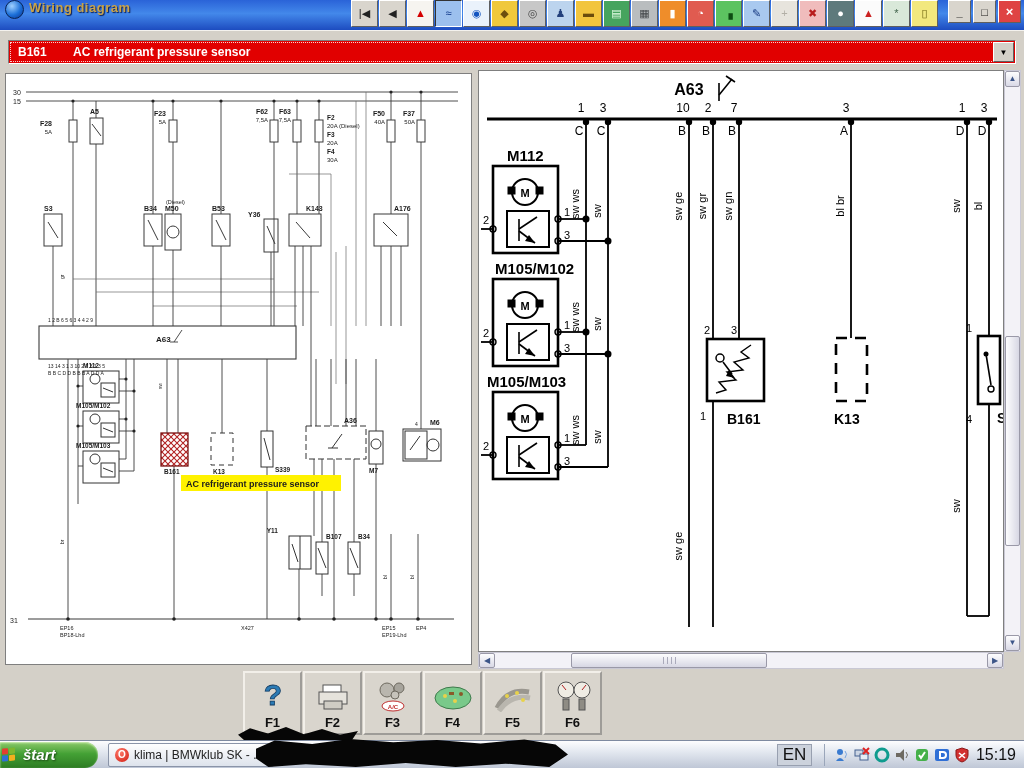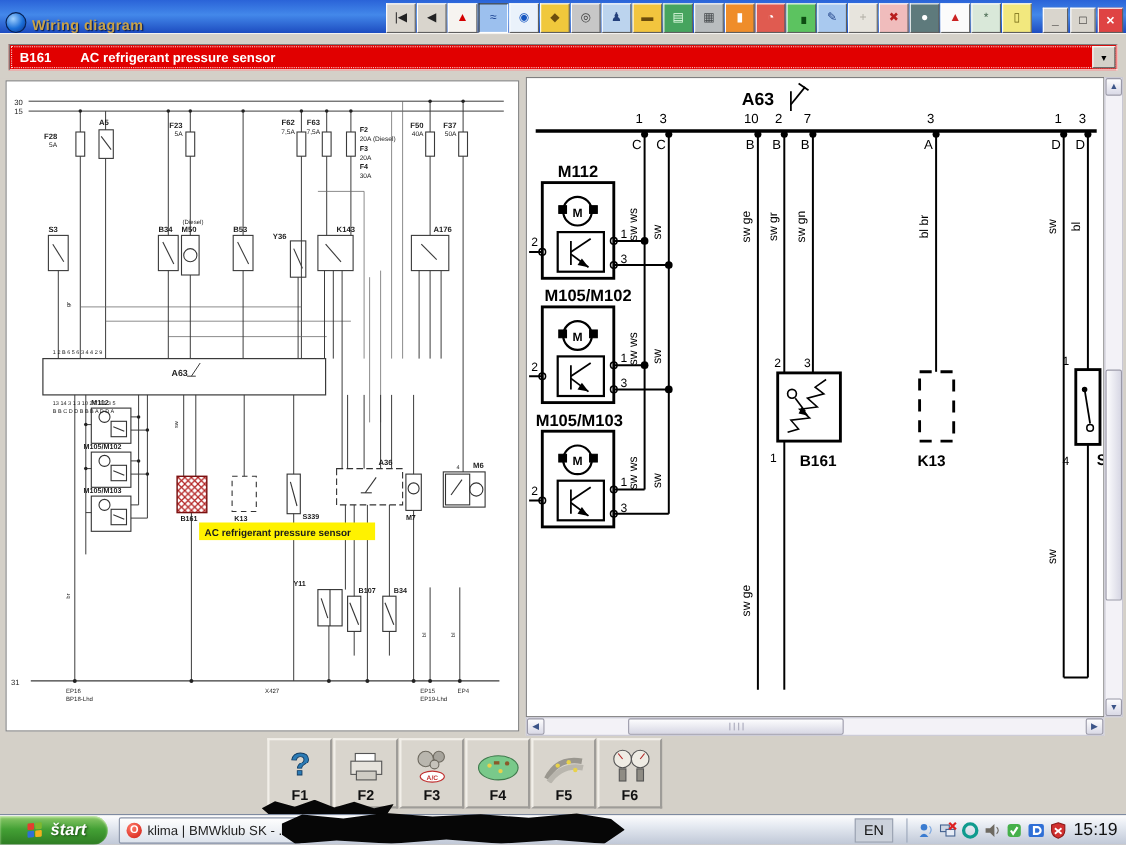--- a/index.html
+++ b/index.html
@@ -1,21 +1,21 @@
 <!DOCTYPE html>
 <html><head>
 <meta charset="utf-8">
 <style>
   html,body{margin:0;padding:0;background:#d4d0c8;font-family:"Liberation Sans",sans-serif;}
   .screen{position:relative;width:1024px;height:768px;overflow:hidden;background:#d4d0c8;}
 
   
   .titlebar{position:absolute;left:0;top:0;width:1024px;height:30px;
     background:linear-gradient(180deg,#2a63d8 0%,#4388ea 45%,#1d4cc0 100%);
-    display:flex;align-items:flex-end;padding:0 3px;box-sizing:border-box;}
+    display:flex;align-items:flex-start;padding:0 3px;box-sizing:border-box;}
   .appicon{width:17px;height:17px;border-radius:50%;
     background:radial-gradient(circle at 35% 30%,#9fd0ff,#1b6fd8 55%,#0b2f8a);
     border:1px solid #082355;margin:0 5px 0 2px;flex:0 0 auto;}
   .apptitle{color:#c9a348;font-weight:bold;font-size:13px;letter-spacing:.5px;
     text-shadow:1px 1px 1px #0a1d55;flex:0 0 auto;}
   .tb-spacer{flex:1;}
   .tbtn{width:25px;height:25px;margin-left:1px;background:#d9d5cd;
     border:1px solid;border-color:#ffffff #5f5f5f #5f5f5f #ffffff;
     display:flex;align-items:center;justify-content:center;
     font-size:11px;line-height:1;color:#222;flex:0 0 auto;cursor:default;overflow:hidden;}
@@ -95,34 +95,34 @@
     clip-path:polygon(0 35%,6% 5%,18% 18%,30% 0,44% 12%,58% 4%,72% 16%,86% 2%,96% 20%,100% 55%,94% 100%,80% 88%,64% 100%,48% 86%,32% 100%,16% 90%,4% 100%,0 70%);}
   .blob.fn{left:238px;top:727px;width:120px;height:13px;
     clip-path:polygon(0 60%,10% 10%,25% 50%,40% 0,55% 55%,70% 15%,85% 60%,100% 30%,95% 100%,5% 100%);}
 
   
   .taskbar{position:absolute;left:0;bottom:0;width:1024px;height:28px;
     background:linear-gradient(180deg,#fdfdfe 0%,#e3e8f0 40%,#bfc7d6 100%);
     border-top:1px solid #7e8aa0;display:flex;align-items:center;box-sizing:border-box;}
   .startbtn{height:26px;width:98px;background:linear-gradient(180deg,#8cc96a 0%,#44a135 45%,#2d7c23 100%);
     border-radius:0 13px 13px 0;color:#fff;font-weight:bold;font-style:italic;font-size:15px;
-    display:flex;align-items:center;gap:6px;padding-left:25px;box-sizing:border-box;
+    display:flex;align-items:center;gap:6px;padding-left:2px;box-sizing:border-box;
     text-shadow:1px 1px 2px #1c4a14;box-shadow:inset 0 1px 2px #d3f0b9;flex:0 0 auto;}
   .flag{width:15px;height:14px;display:grid;grid-template-columns:6px 6px;grid-template-rows:6px 6px;gap:1px;transform:skewY(-5deg);}
   .flag i{display:block;border-radius:1px;}
   .flag .f1{background:#e33e30;}.flag .f2{background:#7db72f;}
   .flag .f3{background:#2f6fd6;}.flag .f4{background:#f2b01e;}
   .taskbtn{margin-left:10px;height:22px;width:152px;background:linear-gradient(180deg,#fefefe,#dde3ec);
     border:1px solid #8a94a8;border-radius:2px;display:flex;align-items:center;gap:5px;
     padding:0 6px;font-size:12px;color:#222;white-space:nowrap;overflow:hidden;flex:0 0 auto;}
   .opera{width:14px;height:14px;border-radius:50%;background:radial-gradient(circle at 35% 30%,#ff7a6a,#d11a0f);
     color:#fff;font-weight:bold;font-size:10px;display:flex;align-items:center;justify-content:center;flex:0 0 auto;}
   .tb-fill{flex:1;}
   .lang{width:33px;height:20px;background:#ccd2dc;border:1px solid #98a0b0;
-    display:flex;align-items:center;justify-content:center;font-size:13px;color:#111;flex:0 0 auto;}
+    display:flex;align-items:center;justify-content:center;font-size:17px;color:#111;flex:0 0 auto;}
   .tray{display:flex;align-items:center;gap:4px;margin-left:12px;padding-left:9px;
     border-left:1px solid #9aa6ba;height:22px;flex:0 0 auto;}
   .clock{font-size:16px;color:#111;margin:0 8px 0 6px;flex:0 0 auto;}
 
   
   .dsvg text{font-family:"Liberation Sans",sans-serif;fill:#1c1c1c;}
   .rsvg text{fill:#000;}
 </style>
 </head>
 <body>

